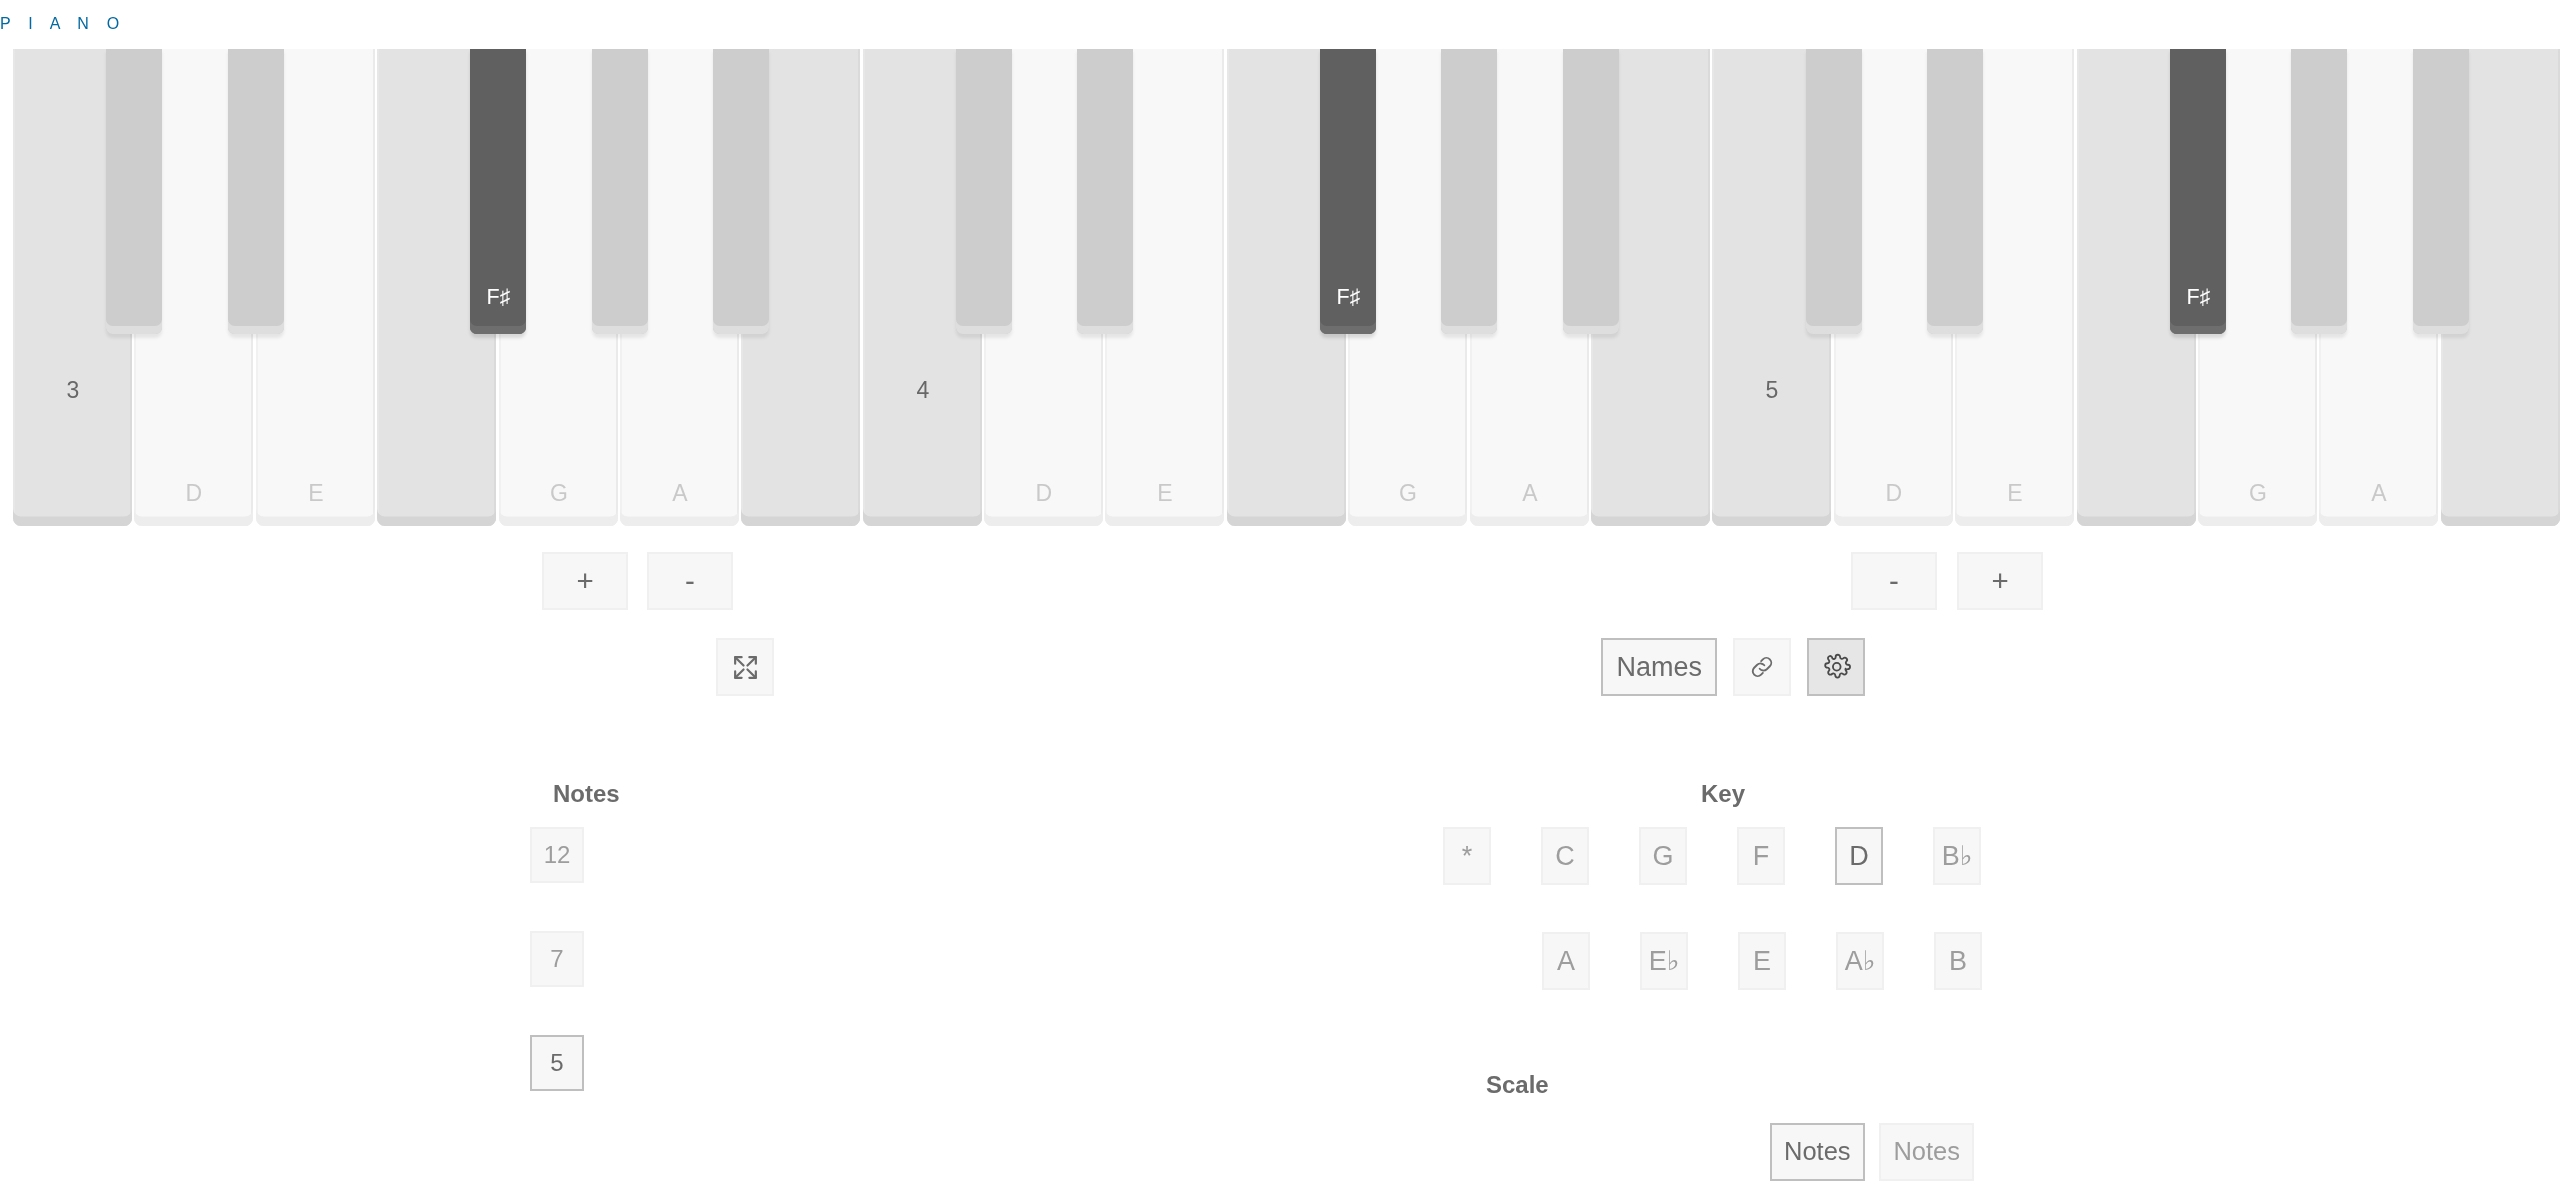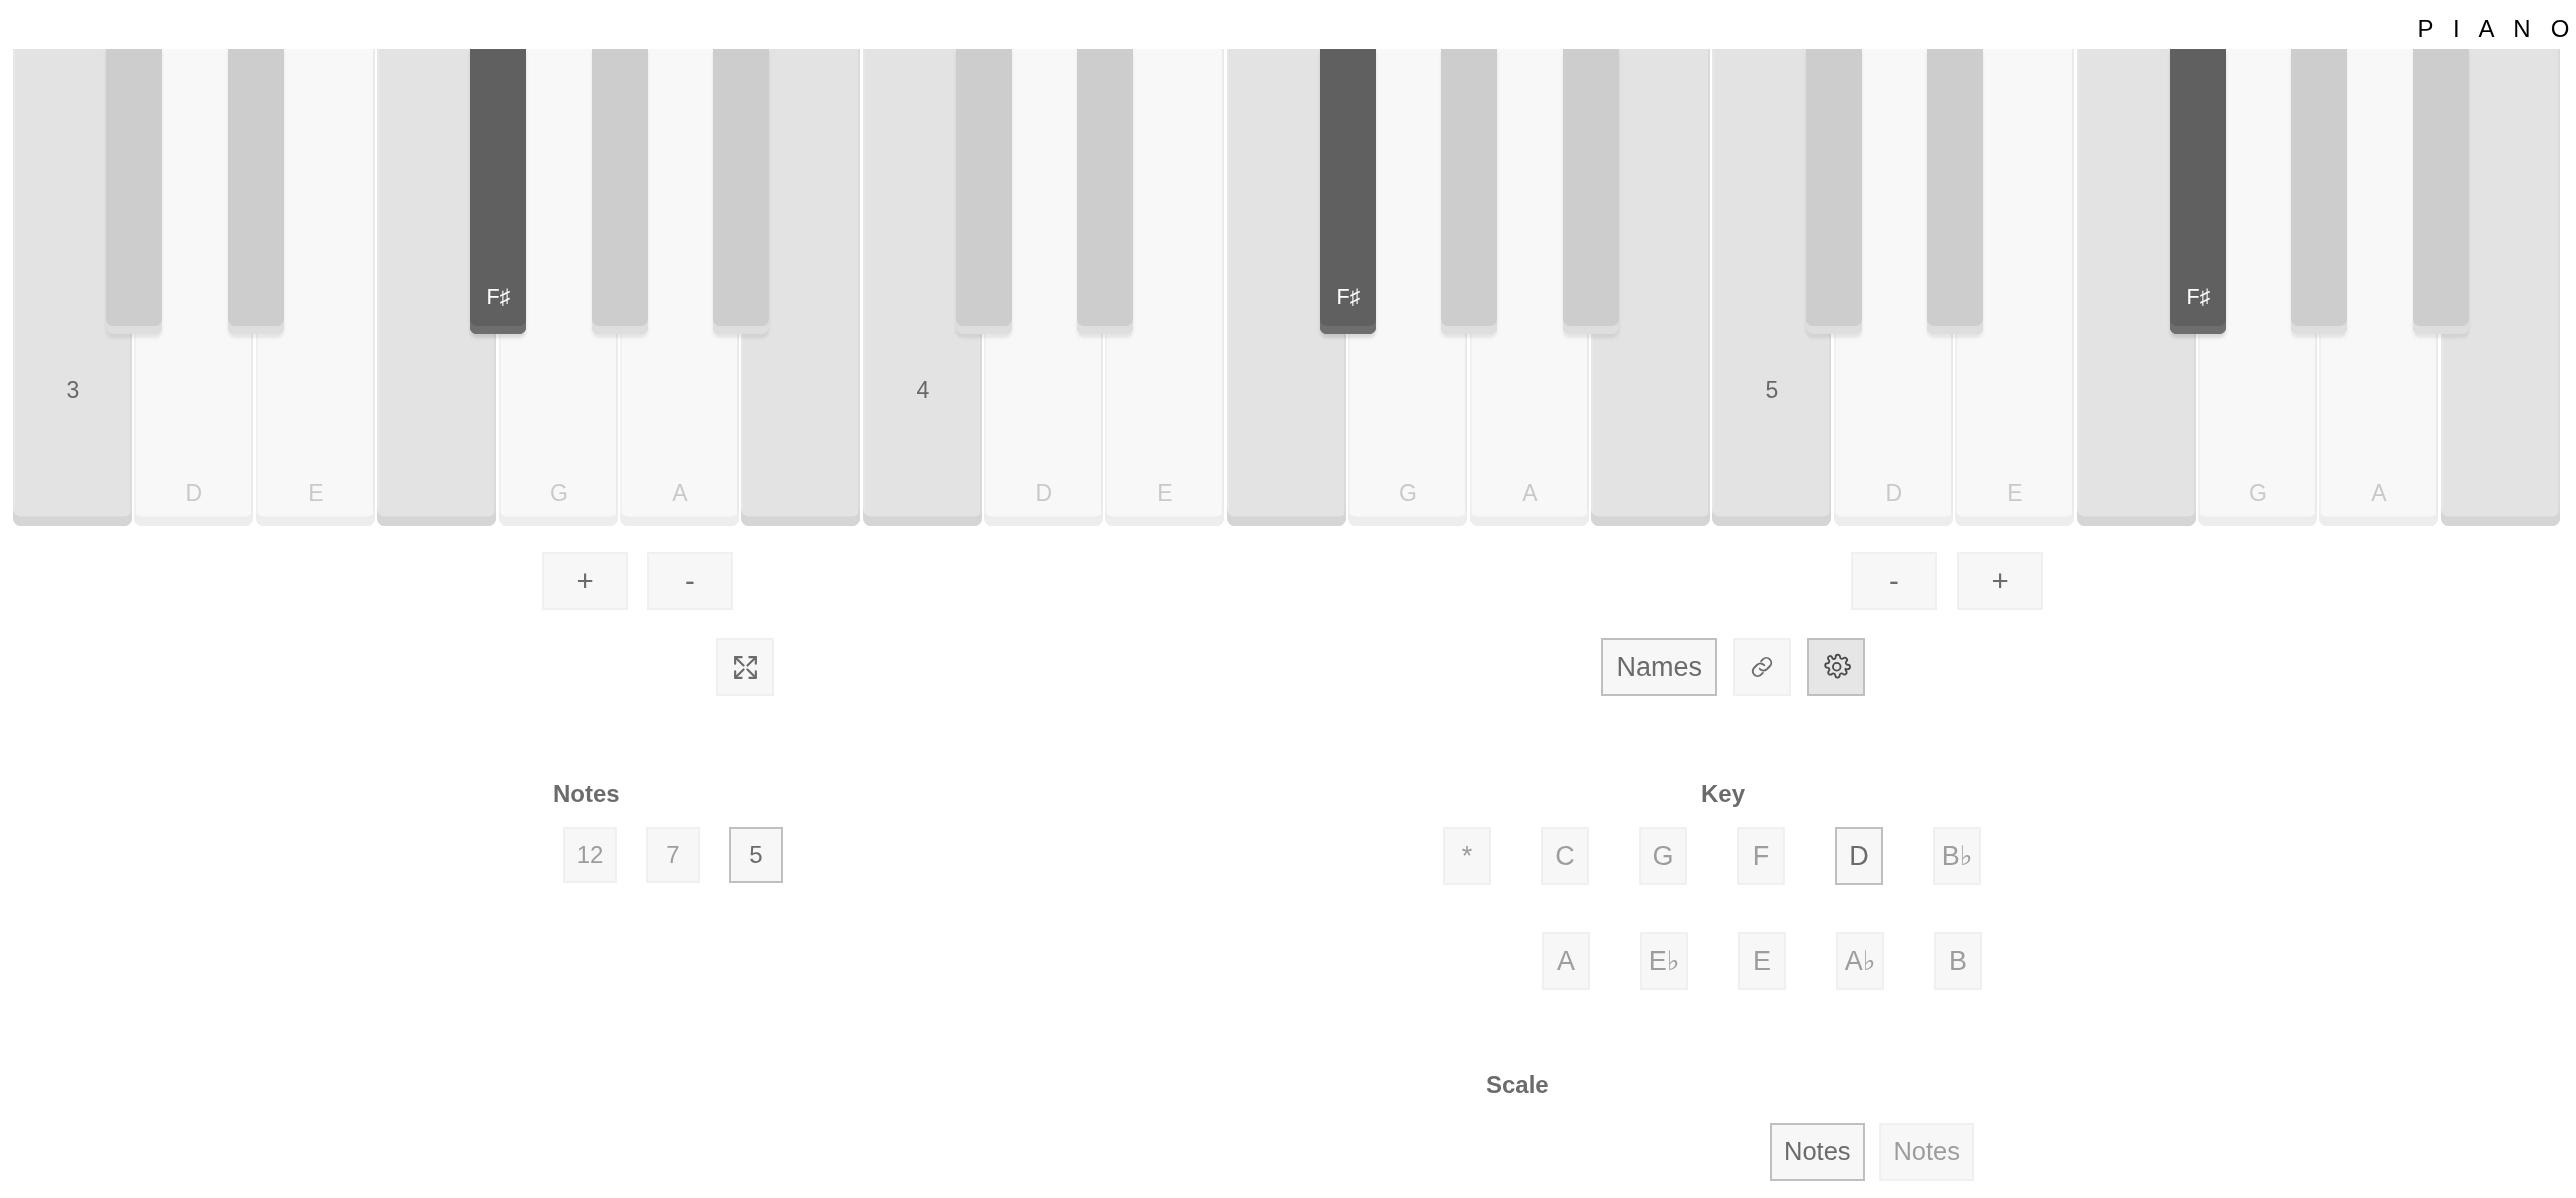--- a/index.html
+++ b/index.html
@@ -7,24 +7,24 @@
     width: 2576px; height: 1198px;
     background: #ffffff;
     font-family: "Liberation Sans", sans-serif;
     overflow: hidden;
   }
 
   
   #app-title {
     position: absolute;
     top: 14.8px; left: 0; width: 100%;
-    text-align: right;
-    font-size: 24px;
+    text-align: left;
+    font-size: 16px;
     letter-spacing: 6.7px;
-    color: #000000;
+    color: #0369a1;
     font-weight: 400;
   }
 
   
   #keyboard {
     position: absolute;
     left: 13.4px;
     top: 49px;
     width: 2549px;
     height: 477px;
@@ -242,21 +242,21 @@
     <span>
       <svg width="29.5" height="29.5" viewBox="0 0 24 24" fill="none" stroke="#4a4a4a" stroke-width="1.5" stroke-linecap="round" stroke-linejoin="round">
         <circle cx="12" cy="12" r="3.1"></circle>
         <path d="M19.2 13.6a1.5 1.5 0 0 0 .3 1.65l.05.05a1.8 1.8 0 1 1-2.55 2.55l-.05-.05a1.5 1.5 0 0 0-1.65-.3 1.5 1.5 0 0 0-.9 1.37v.14a1.8 1.8 0 0 1-3.6 0v-.07a1.5 1.5 0 0 0-.98-1.37 1.5 1.5 0 0 0-1.65.3l-.05.05a1.8 1.8 0 1 1-2.55-2.55l.05-.05a1.5 1.5 0 0 0 .3-1.65 1.5 1.5 0 0 0-1.37-.9h-.14a1.8 1.8 0 0 1 0-3.6h.07a1.5 1.5 0 0 0 1.37-.98 1.5 1.5 0 0 0-.3-1.65l-.05-.05A1.8 1.8 0 1 1 8.43 5.2l.05.05a1.5 1.5 0 0 0 1.65.3h.07a1.5 1.5 0 0 0 .9-1.37v-.14a1.8 1.8 0 0 1 3.6 0v.07a1.5 1.5 0 0 0 .9 1.37 1.5 1.5 0 0 0 1.65-.3l.05-.05a1.8 1.8 0 1 1 2.55 2.55l-.05.05a1.5 1.5 0 0 0-.3 1.65v.07a1.5 1.5 0 0 0 1.37.9h.14a1.8 1.8 0 0 1 0 3.6h-.07a1.5 1.5 0 0 0-1.37.9z"></path>
       </svg>
     </span>
   </div>
 </div>
 
 <div class="sec-title" style="left:553px;top:780px;">Notes</div>
-<div class="abs" style="left:563px;top:827px;display:flex;flex-direction:row;gap:29px;">
+<div class="abs" style="left:530px;top:827px;display:flex;flex-direction:column;gap:48px;">
   <div class="btn notebtn">12</div>
   <div class="btn notebtn">7</div>
   <div class="btn notebtn sel">5</div>
 </div>
 
 <div class="sec-title" style="left:1701px;top:780px;">Key</div>
 
 <div class="abs" style="left:1443px;top:827px;display:flex;gap:50px;">
   <div class="btn keybtn">*</div>
   <div class="btn keybtn">C</div>

